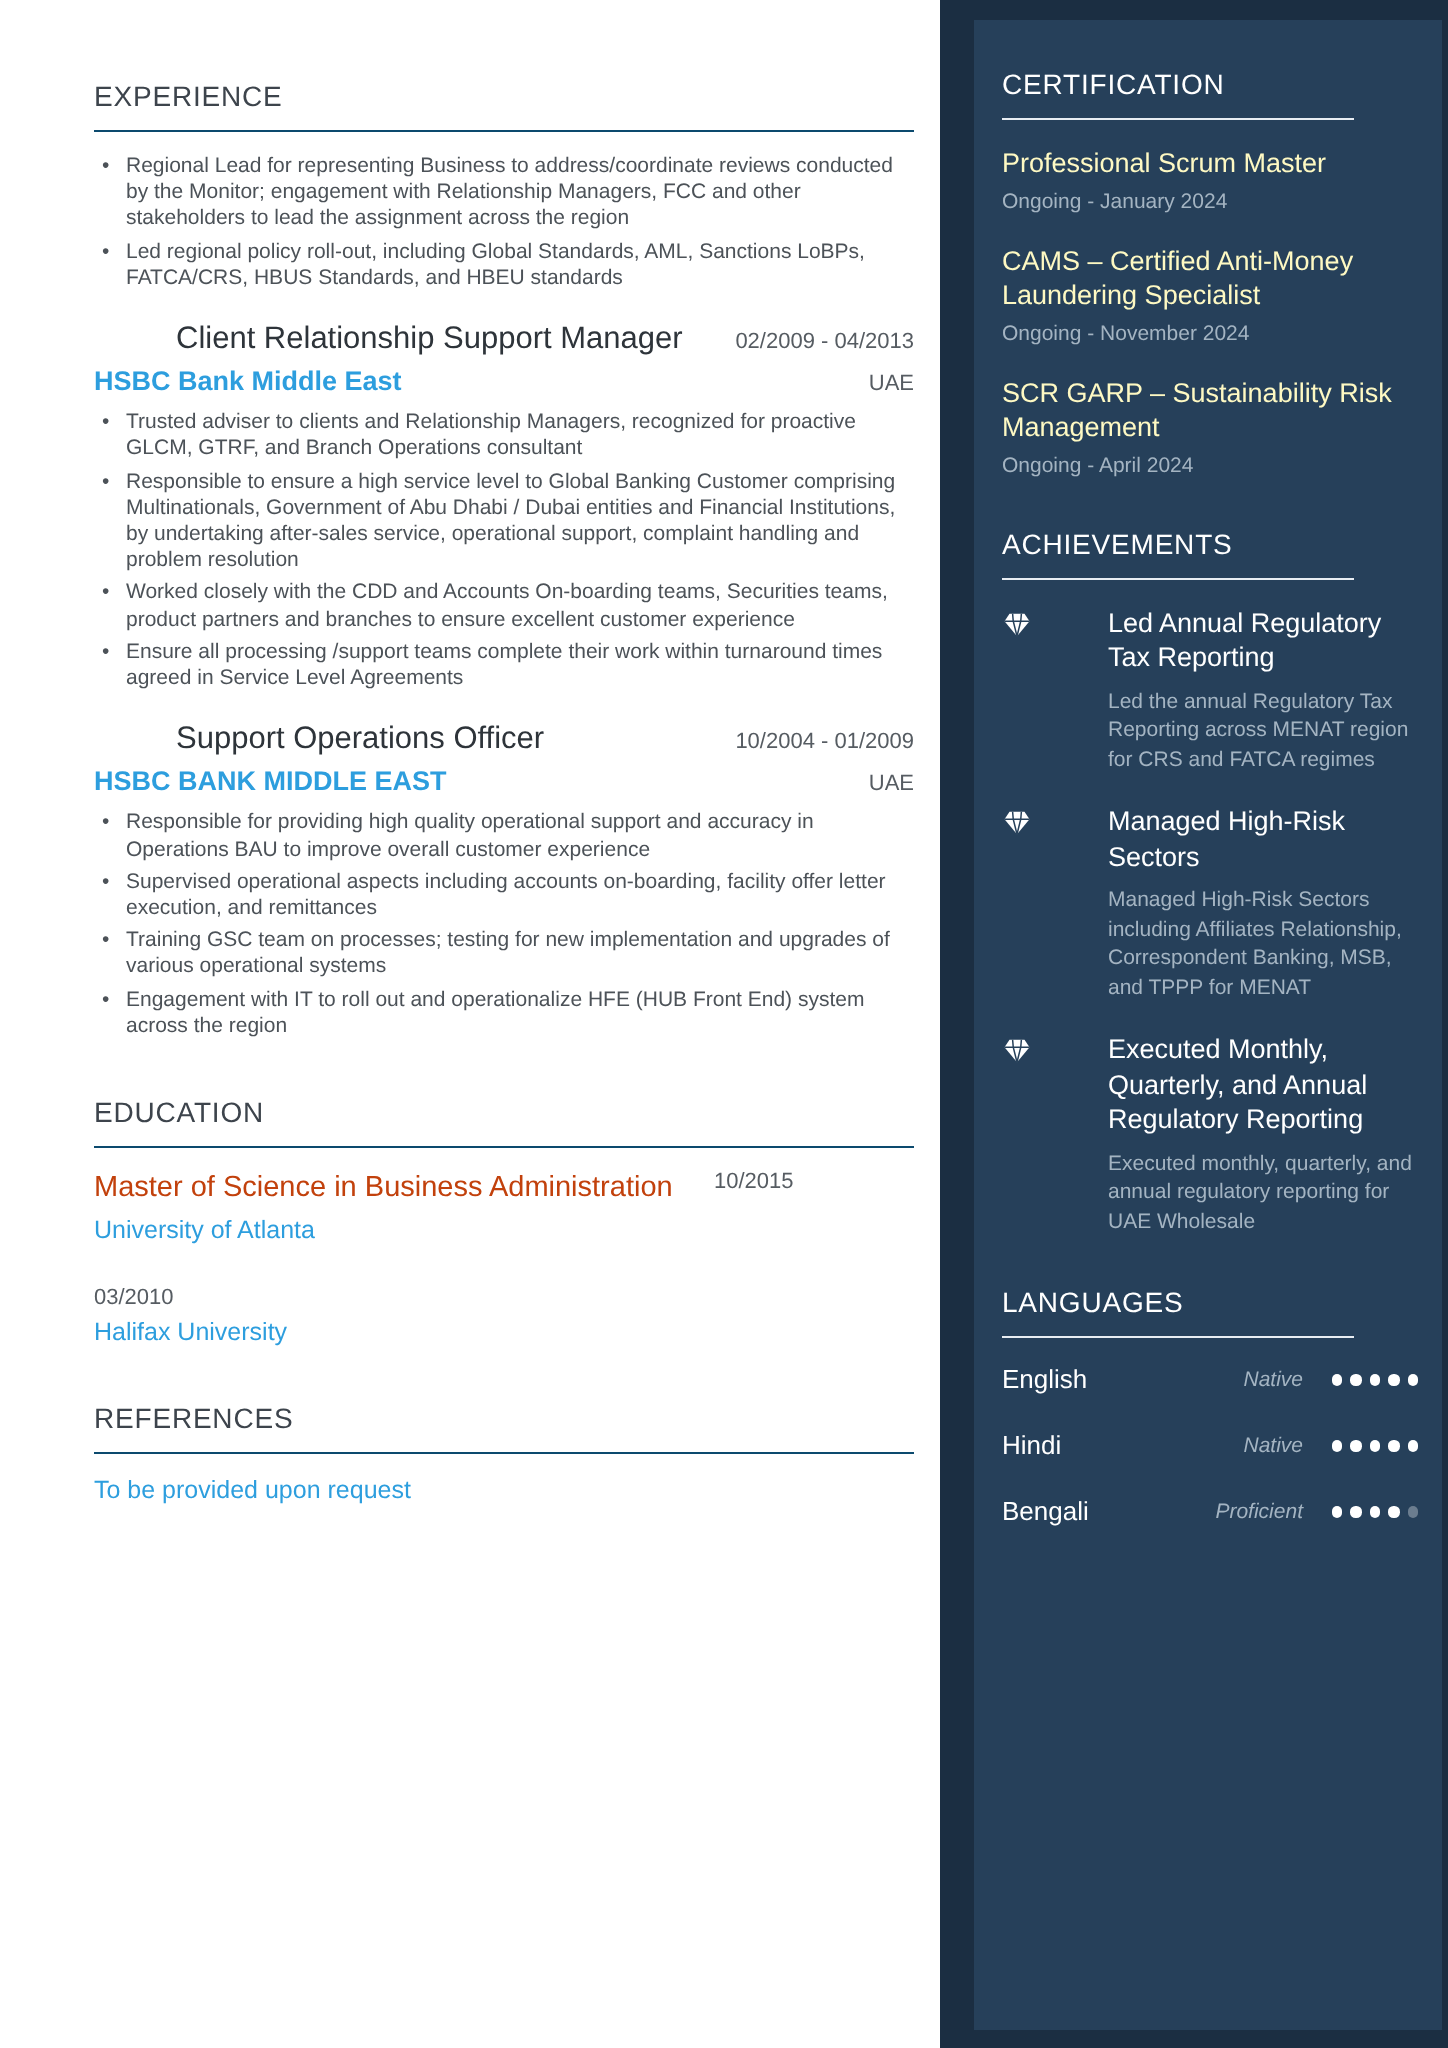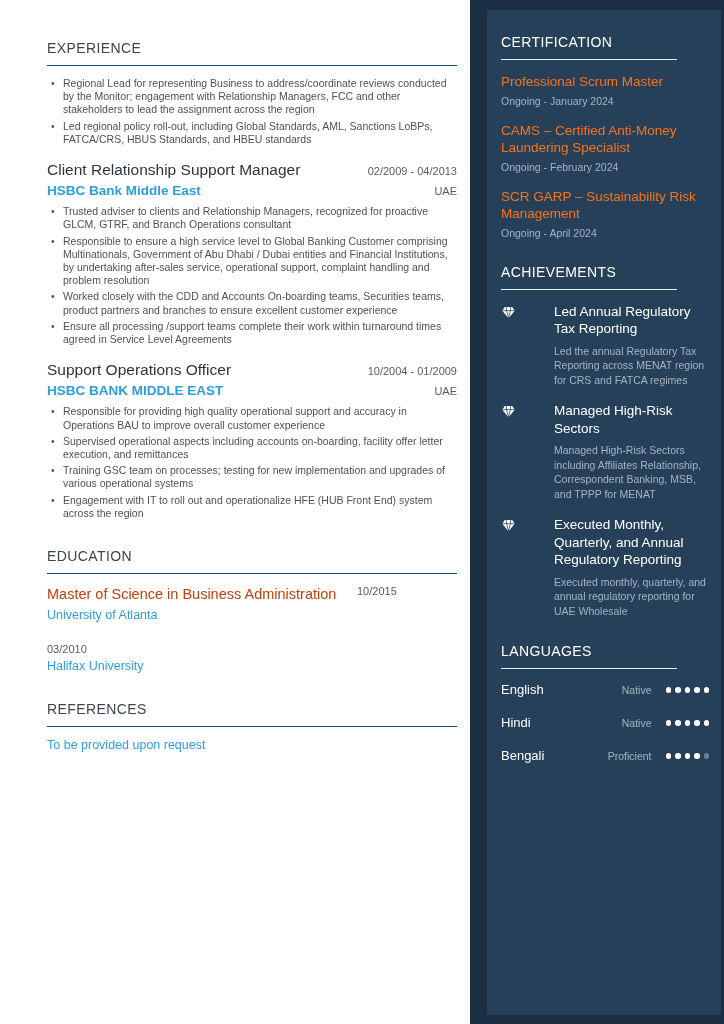--- a/index.html
+++ b/index.html
@@ -34,21 +34,21 @@
     line-height:1.26;
     color:#4c5258;
     margin-bottom:3px;
   }
   .bullets .marker {
     flex:0 0 16px;
     padding-left:4px;
     color:#4c5258;
   }
   .job { margin-top:15px; }
-  .job-header { display:flex; align-items:baseline; }
+  .job-header { display:flex; align-items:baseline;margin-left:41px; }
   .job-title {
     flex:1;
     font-size:15.5px;
     font-weight:500;
     color:#2e343a;
   }
   .job-dates, .job-location, .edu-date {
     font-size:11px;
     color:#565c62;
     white-space:nowrap;
@@ -104,21 +104,21 @@
     letter-spacing:.4px;
     padding-bottom:9px;
     border-bottom:1px solid #e8edf2;
     margin-bottom:13px;
     max-width:176px;
   }
   .cert-item { margin-bottom:15px; }
   .cert-title {
     font-size:13.5px;
     font-weight:500;
-    color:#f97316;
+    color:#fef9c3;
     line-height:1.3;
     margin-bottom:4px;
   }
   .cert-period, .ach-desc, .lang-level {
     font-size:10.5px;
     color:#a4b4c2;
   }
   .ach-item { display:flex; margin-bottom:15px;gap:28px; }
   .ach-icon { flex:0 0 15px; margin:2px 10px 0 0; }
   .ach-icon svg { width:15px; height:15px; display:block; }
@@ -134,21 +134,21 @@
     display:flex;
     align-items:center;
     margin-bottom:18px;
   }
   .lang-name {
     flex:1;
     font-size:13px;
     font-weight:500;
     color:#ffffff;
   }
-  .lang-level { margin-right:14px; }
+  .lang-level { margin-right:14px;font-style:italic; }
   .lang-dots { display:flex; gap:4px; }
   .lang-dots .dot {
     width:5.5px; height:5.5px;
     border-radius:50%;
     background:rgba(255,255,255,0.32);
   }
   .lang-dots .dot.filled { background:#ffffff; }
 </style>
 </head>
 <body>
@@ -259,21 +259,21 @@
 
     <div class="s-sec">
       <div class="s-heading">CERTIFICATION</div>
 
       <div class="cert-item">
         <div class="cert-title">Professional Scrum Master</div>
         <div class="cert-period">Ongoing - January 2024</div>
       </div>
       <div class="cert-item">
         <div class="cert-title">CAMS – Certified Anti-Money Laundering Specialist</div>
-        <div class="cert-period">Ongoing - February 2024</div>
+        <div class="cert-period">Ongoing - November 2024</div>
       </div>
       <div class="cert-item">
         <div class="cert-title">SCR GARP – Sustainability Risk Management</div>
         <div class="cert-period">Ongoing - April 2024</div>
       </div>
     </div>
 
     <div class="s-sec">
       <div class="s-heading">ACHIEVEMENTS</div>
 

